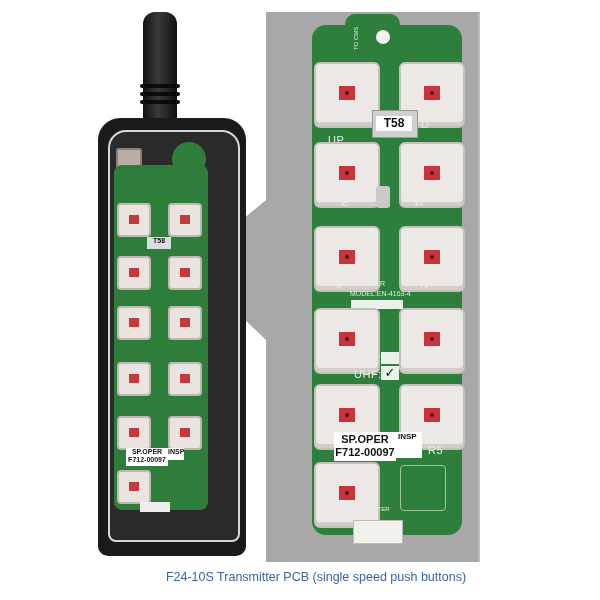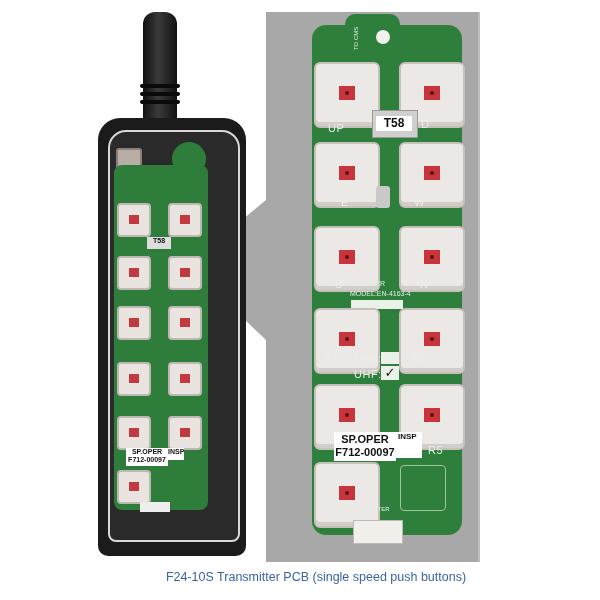--- a/index.html
+++ b/index.html
@@ -98,21 +98,21 @@
   <div class="abs pcb"></div>
   <div class="abs" style="left:376px;top:30px;width:14px;height:14px;background:#f1f1ef;border-radius:50%;"></div>
   <div class="abs silk-sm" style="left:353px;top:28px;transform:rotate(-90deg);transform-origin:left top;margin-top:22px;">TO CMS</div>
 
   <div class="abs btn-b" style="left:314px;top:62px">
       <span class="red"></span>
     </div>
   <div class="abs btn-b" style="left:399px;top:62px">
       <span class="red"></span>
     </div>
-  <div class="abs silk" style="left:328px;top:122px">UP</div>
+  <div class="abs silk" style="left:328px;top:134px">UP</div>
   <div class="abs silk" style="left:421px;top:118px">D</div>
   <div class="abs crystal"></div>
   <div class="abs tag" style="left:376px;top:116px;width:36px;height:15px;font-size:12px;line-height:15px;">T58</div>
 
   <div class="abs btn-b" style="left:314px;top:142px">
       <span class="red"></span>
     </div>
   <div class="abs btn-b" style="left:399px;top:142px">
       <span class="red"></span>
     </div>

